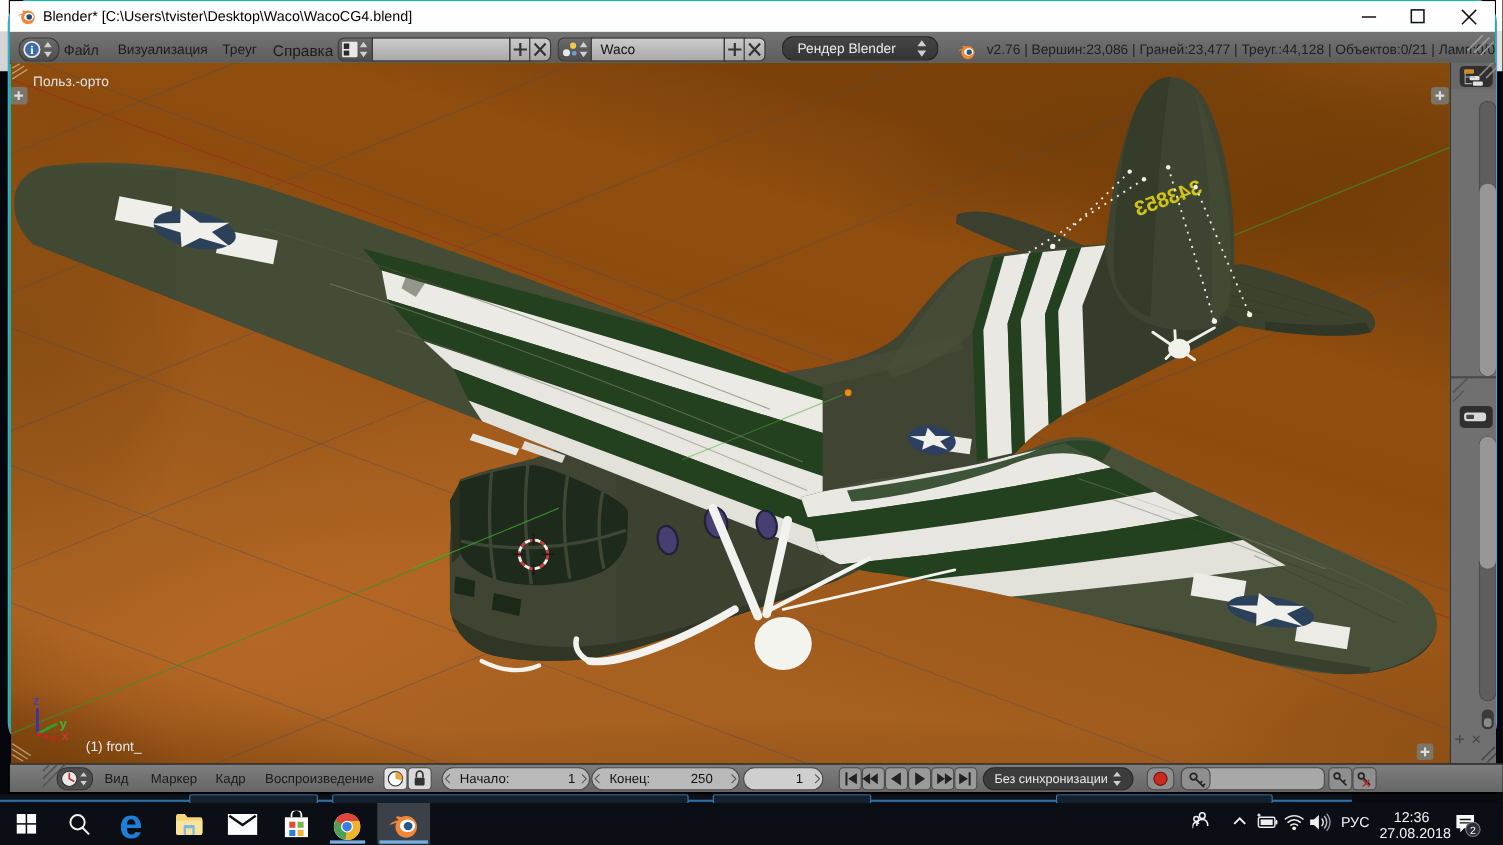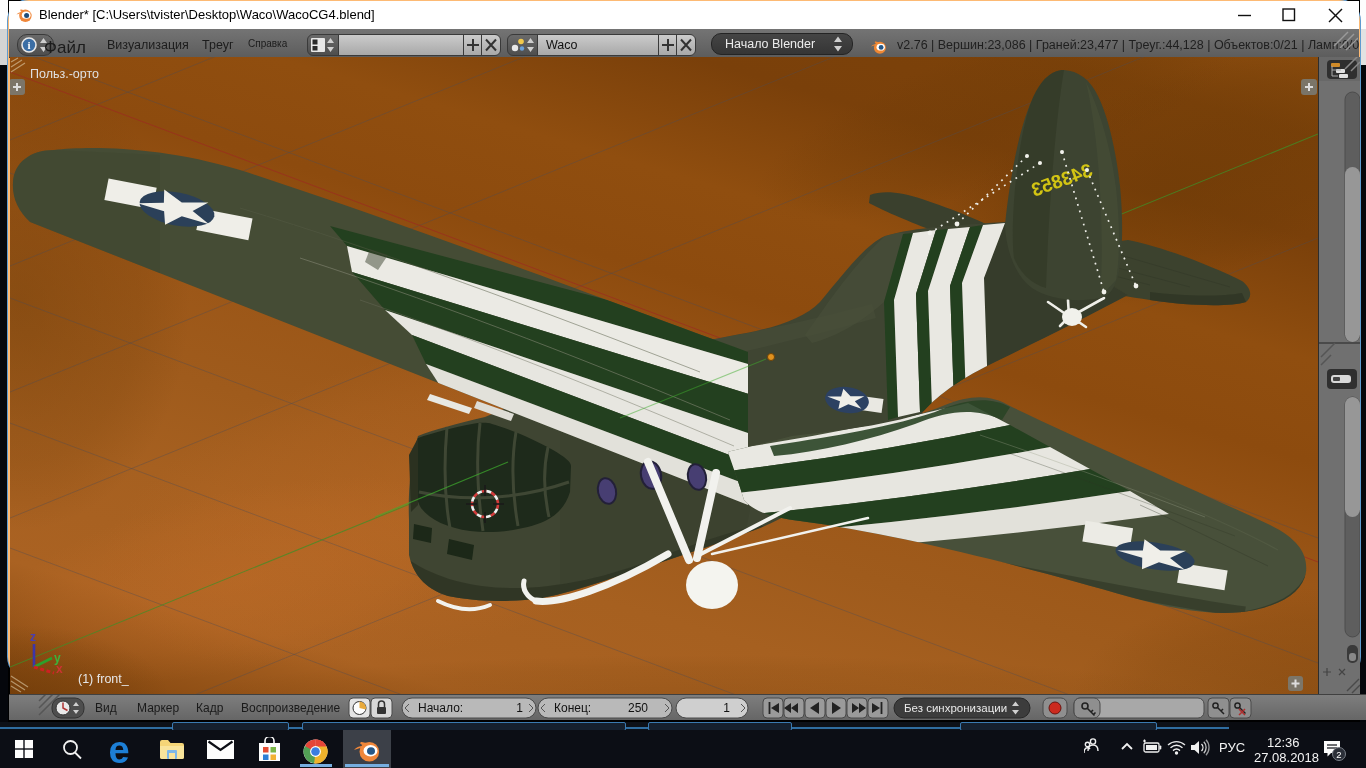--- a/index.html
+++ b/index.html
@@ -8,21 +8,21 @@
 </head>
 <body>
 
 <div class="abs" style="left:0;top:0;width:8px;height:29px;background:#fdfdfd;"></div>
 <div class="abs" style="left:0;top:29px;width:8px;height:36px;background:#d4d4d4;"></div>
 <div class="abs" style="left:0;top:65px;width:8px;height:657px;background:#05070c;"></div>
 <div class="abs" style="left:1360px;top:0;width:6px;height:29px;background:#fdfdfd;"></div>
 <div class="abs" style="left:1360px;top:29px;width:6px;height:36px;background:#e2e2e2;"></div>
 <div class="abs" style="left:1360px;top:65px;width:6px;height:657px;background:#05070c;"></div>
 
-<div class="abs" id="bwin" style="left:8px;top:0;width:1352px;height:678px;background:#fdba74;box-shadow:0 0 0 1px #5e9bd0;border-radius:21px;">
+<div class="abs" id="bwin" style="left:8px;top:0;width:1352px;height:678px;background:#14b8a6;box-shadow:0 0 0 1px #5e9bd0;border-radius:21px;">
 
   <div class="abs" style="left:1px;top:1px;width:1350px;height:28px;background:#ffffff;"></div>
   <div class="abs" style="left:7px;top:6px;width:18px;height:18px;">
     <svg width="18" height="18" viewBox="0 0 18 18">
       <path d="M1.5 8.5 C3 6.5 6 5.5 8 6.2 L5.5 4.8 C5 4.3 5.3 3.5 6.2 3.6 L12 4.9 Z" fill="#f0873a"></path>
       <circle cx="10.4" cy="9.8" r="6.2" fill="#f0873a"></circle>
       <ellipse cx="11.2" cy="9.2" rx="4.4" ry="3.6" fill="#fff"></ellipse>
       <circle cx="11.6" cy="9.4" r="2.5" fill="#1f4d7a"></circle>
     </svg>
   </div>
@@ -36,24 +36,24 @@
   </svg>
 
   <div class="abs" style="left:1px;top:29px;width:1350px;height:28px;background:linear-gradient(#747474,#5d5d5d);border-bottom:1px solid #3c3c3c;"></div>
   <div class="abs" style="left:9px;top:34px;width:35px;height:20px;background:linear-gradient(#6a6a6a,#4e4e4e);border:1px solid #3a3a3a;border-radius:10px;">
     <svg width="35" height="20" viewBox="0 0 35 20">
       <circle cx="11" cy="10" r="7" fill="#3b6ea5" stroke="#e8e8e8" stroke-width="1.6"></circle>
       <text x="11" y="14" font-size="11" font-weight="bold" fill="#fff" text-anchor="middle" font-family="Liberation Serif">i</text>
       <path d="M22 8 l3.5 -5 l3.5 5 Z M22 12 l3.5 5 l3.5 -5 Z" fill="#cfcfcf"></path>
     </svg>
   </div>
-  <div class="abs" style="left:36px;top:38px;font-size:17px;color:#1c1c1c;">Файл</div>
+  <div class="abs" style="left:50px;top:38px;font-size:13px;color:#1c1c1c;">Файл</div>
   <div class="abs" style="left:99px;top:38px;font-size:12.5px;color:#1c1c1c;">Визуализация</div>
   <div class="abs" style="left:194px;top:38px;font-size:12.5px;color:#1c1c1c;">Треуг</div>
-  <div class="abs" style="left:240px;top:38px;font-size:10px;color:#1c1c1c;">Справка</div>
+  <div class="abs" style="left:240px;top:38px;font-size:14px;color:#1c1c1c;">Справка</div>
 
   <div class="abs" style="left:299px;top:34px;width:30px;height:20px;background:linear-gradient(#6a6a6a,#4e4e4e);border:1px solid #3a3a3a;border-radius:6px 0 0 6px;">
     <svg width="30" height="20" viewBox="0 0 30 20">
       <rect x="3" y="3" width="14" height="14" rx="1" fill="#e8e8e8"></rect>
       <rect x="4.5" y="4.5" width="5" height="5" fill="#2a2a2a"></rect>
       <rect x="4.5" y="11" width="5" height="4.5" fill="#2a2a2a"></rect>
       <path d="M19 8 l3.5 -5 l3.5 5 Z M19 12 l3.5 5 l3.5 -5 Z" fill="#cfcfcf"></path>
     </svg>
   </div>
   <div class="abs" style="left:330px;top:34px;width:124px;height:20px;background:linear-gradient(#cbcbcb,#a8a8a8);border:1px solid #3a3a3a;">
@@ -359,21 +359,21 @@
     </g>
 
     <g stroke="#e8d8b8" stroke-opacity="0.55" stroke-width="1.3">
       <path d="M11,62 l7,-4 M11,67 l11,-7 M11,72 l14,-9"></path>
       <path d="M11,686 l10,6 M11,681 l14,9 M11,676 l17,11"></path>
     </g>
   </svg>
   </div>
 
   <div class="abs" style="left:703px;top:33px;width:140px;height:20px;background:linear-gradient(#454545,#353535);border:1px solid #242424;border-radius:10px;">
-    <div class="abs" style="left:13px;top:3px;font-size:12.5px;color:#ececec;">Начало Blender</div>
+    <div class="abs" style="left:13px;top:3px;font-size:12.5px;color:#ececec;">Рендер Blender</div>
     <svg class="abs" style="left:118px;top:0;" width="16" height="20">
         <path d="M4 8 l4 -5.5 l4 5.5 Z M4 12 l4 5.5 l4 -5.5 Z" fill="#cfcfcf"></path>
       </svg>
   </div>
   <div class="abs" style="left:861px;top:38px;width:19px;height:18px;">
     <svg width="19" height="18" viewBox="0 0 18 18">
       <path d="M1.5 8.5 C3 6.5 6 5.5 8 6.2 L5.5 4.8 C5 4.3 5.3 3.5 6.2 3.6 L12 4.9 Z" fill="#ef8733"></path>
       <circle cx="10.4" cy="9.8" r="6" fill="#ef8733"></circle>
       <ellipse cx="11.2" cy="9.2" rx="4.2" ry="3.4" fill="#fff"></ellipse>
       <circle cx="11.6" cy="9.4" r="2.4" fill="#265787"></circle>

